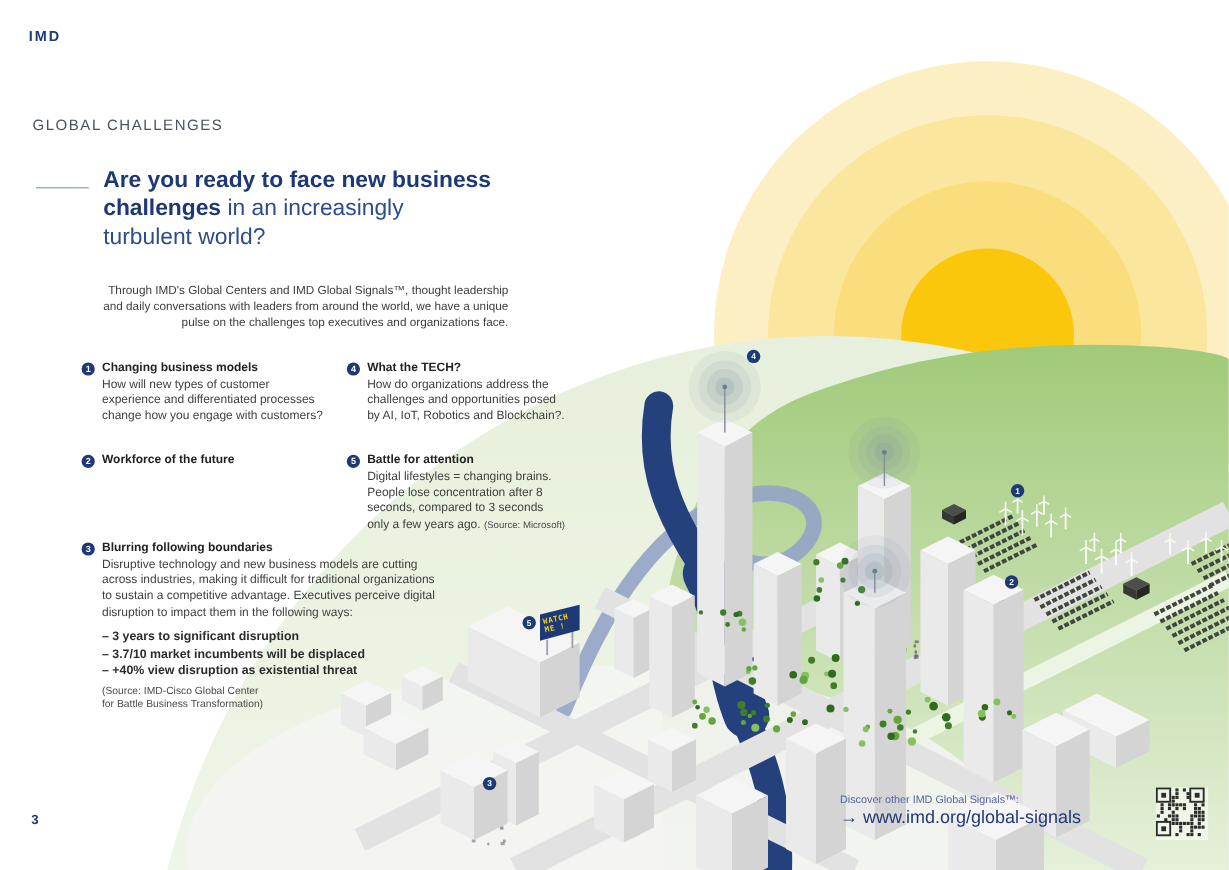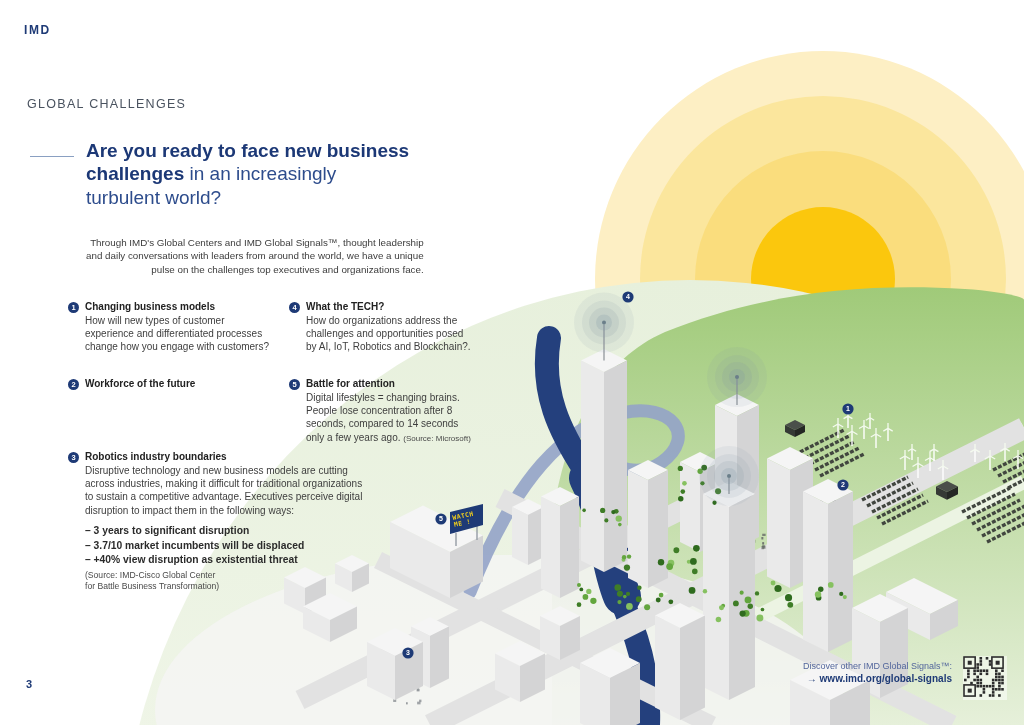--- a/index.html
+++ b/index.html
@@ -29,23 +29,23 @@
 
   .item1{left:68px;top:301px;width:215px;}
   .item2{left:68px;top:378px;width:225px;}
   .item3{left:68px;top:451px;width:330px;}
   .item4{left:289px;top:301px;width:195px;}
   .item5{left:289px;top:378px;width:195px;}
 
   .stats{left:85px;top:524px;font-size:10.3px;font-weight:bold;color:#2b2b2b;line-height:1.42;white-space:pre-line;}
   .stats-source{left:85px;top:570px;font-size:8.6px;color:#4a4a4a;line-height:1.3;white-space:pre-line;}
 
-  .discover{left:700px;top:661px;width:252px;text-align:right;}
+  .discover{left:700px;top:661px;width:252px;}
   .discover-label{font-size:9px;color:#53669c;margin-bottom:2px;}
-  .discover-url{font-size:10px;font-weight:bold;color:#1e3a76;cursor:pointer;}
+  .discover-url{font-size:15px;font-weight:normal;color:#1e3a76;cursor:pointer;}
   .qr{left:963px;top:656px;}
   .pagenum{left:26px;top:678px;font-size:11px;font-weight:bold;color:#1e3a76;}
 </style>
 </head>
 <body>
 
 <svg id="illustration" width="1024" height="725" viewBox="0 0 1024 725">
     <defs>
       <linearGradient id="hillG" x1="0" y1="0" x2="0" y2="1">
         <stop offset="0" stop-color="#a0ca79"></stop>
@@ -437,39 +437,39 @@
   <div class="item-body">How will new types of customer
 experience and differentiated processes
 change how you engage with customers?</div>
 </div>
 <div class="abs txt item item2">
   <span class="badge">2</span>
   <div class="item-title">Workforce of the future</div>
 </div>
 <div class="abs txt item item3">
   <span class="badge">3</span>
-  <div class="item-title">Robotics industry boundaries</div>
+  <div class="item-title">Blurring following boundaries</div>
   <div class="item-body">Disruptive technology and new business models are cutting
 across industries, making it difficult for traditional organizations
 to sustain a competitive advantage. Executives perceive digital
 disruption to impact them in the following ways:</div>
 </div>
 <div class="abs txt item item4">
   <span class="badge">4</span>
   <div class="item-title">What the TECH?</div>
   <div class="item-body">How do organizations address the
 challenges and opportunities posed
 by AI, IoT, Robotics and Blockchain?.</div>
 </div>
 <div class="abs txt item item5">
   <span class="badge">5</span>
   <div class="item-title">Battle for attention</div>
   <div class="item-body"><span>Digital lifestyles = changing brains.
 People lose concentration after 8
-seconds, compared to 14 seconds
+seconds, compared to 3 seconds
 only a few years ago.</span> <span class="inline-source">(Source: Microsoft)</span></div>
 </div>
 
 <div class="abs txt stats">– 3 years to significant disruption
 – 3.7/10 market incumbents will be displaced
 – +40% view disruption as existential threat</div>
 <div class="abs txt stats-source">(Source: IMD-Cisco Global Center
 for Battle Business Transformation)</div>
 
 <div class="abs txt discover">

